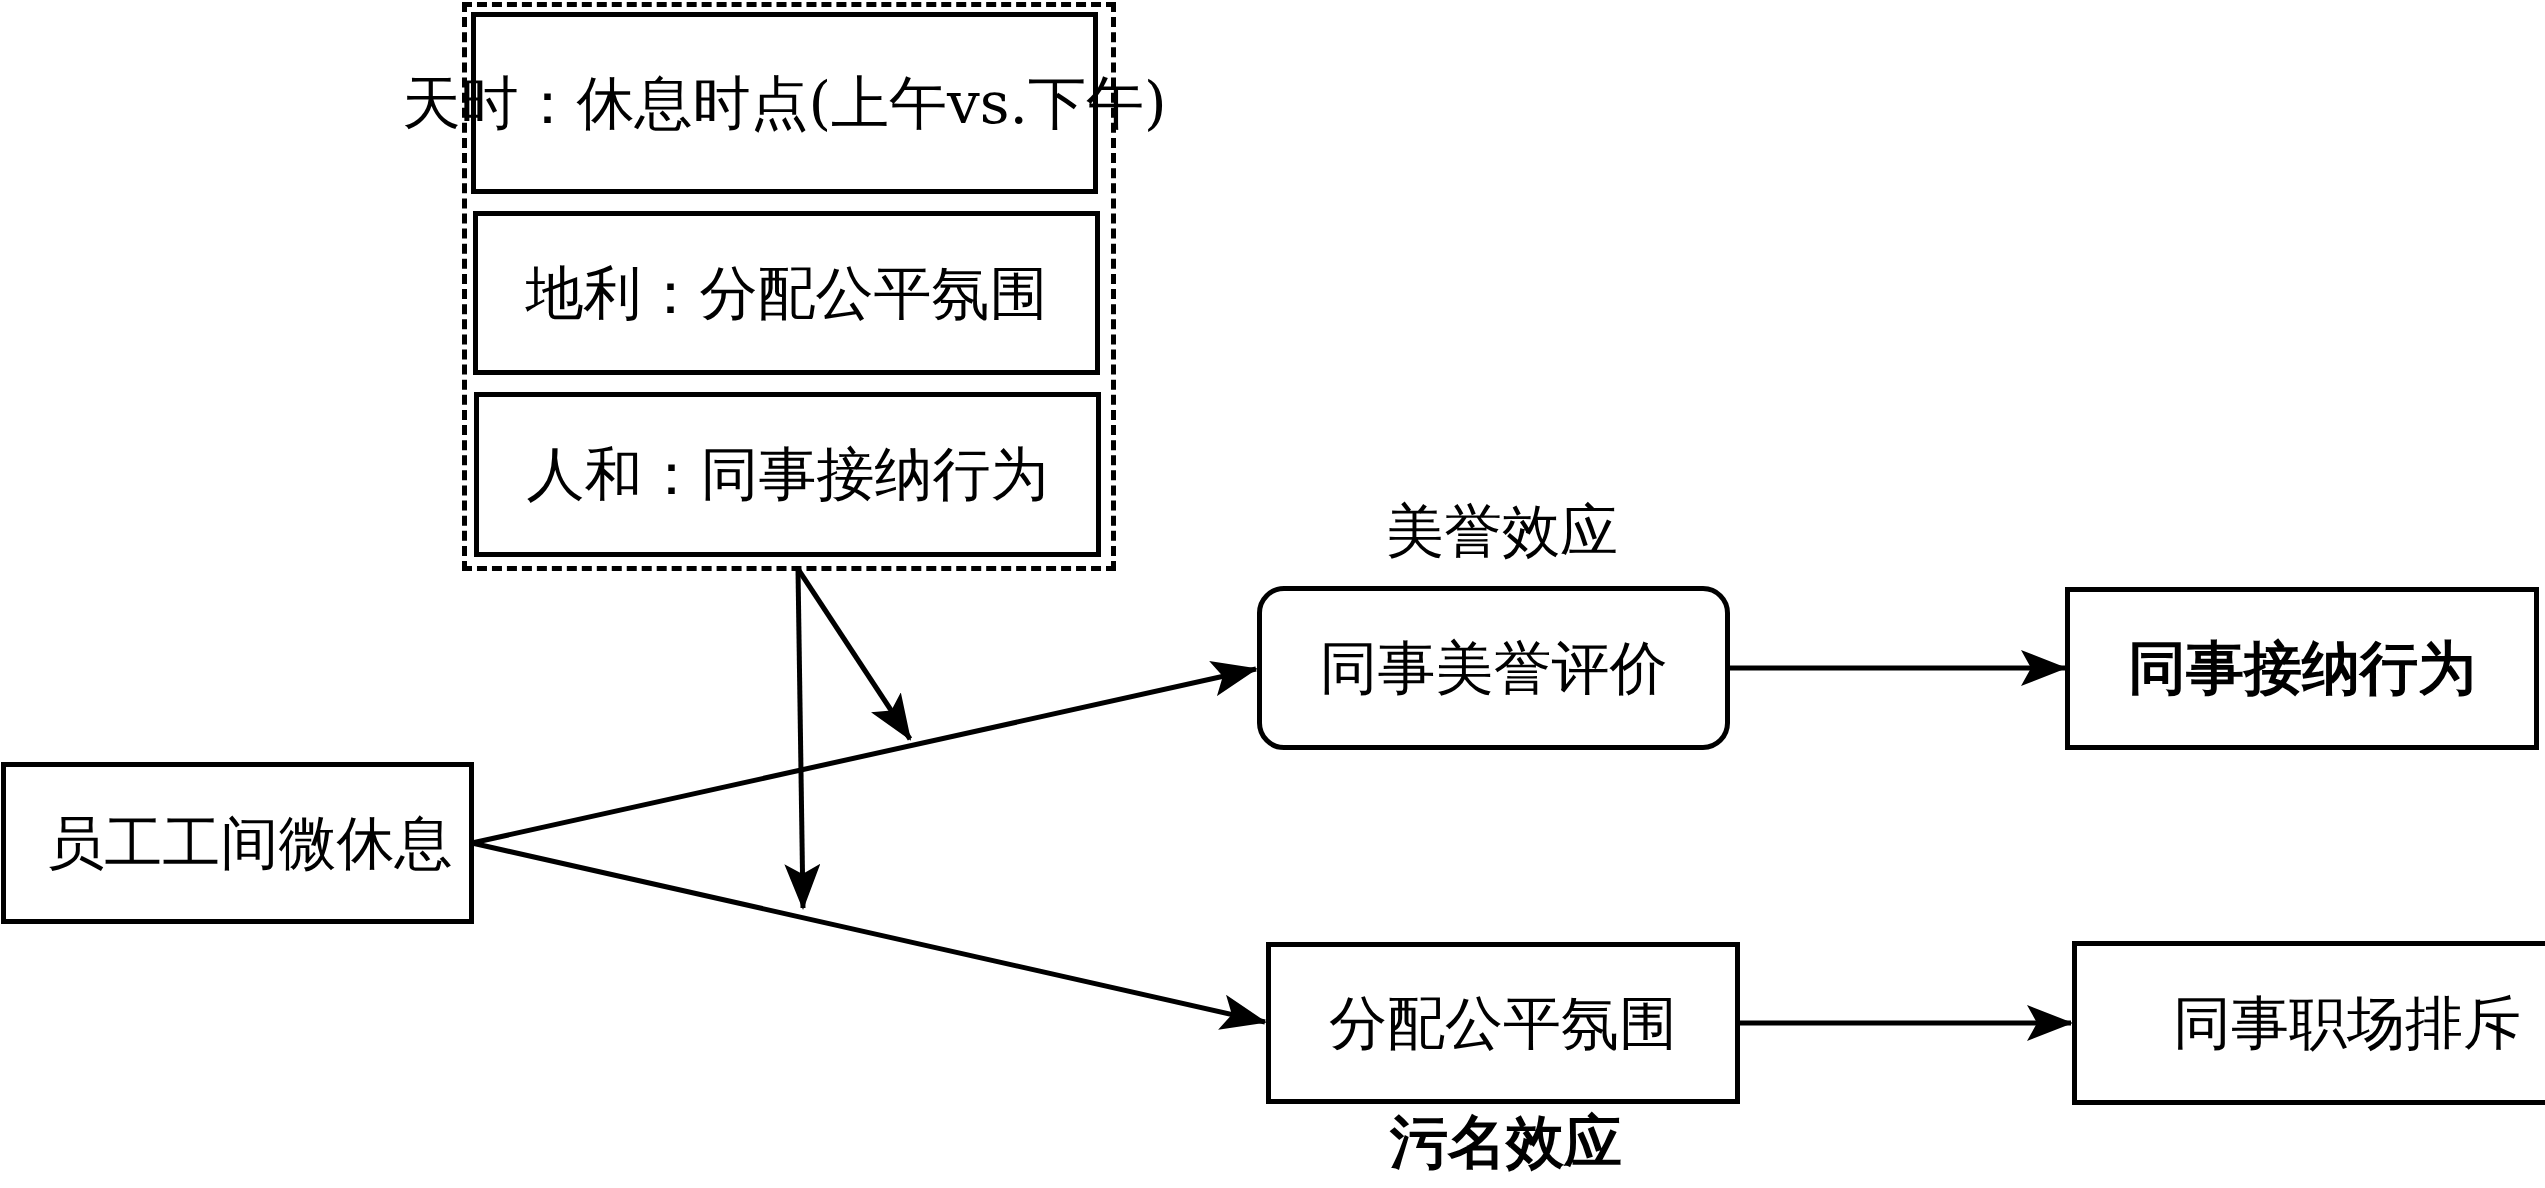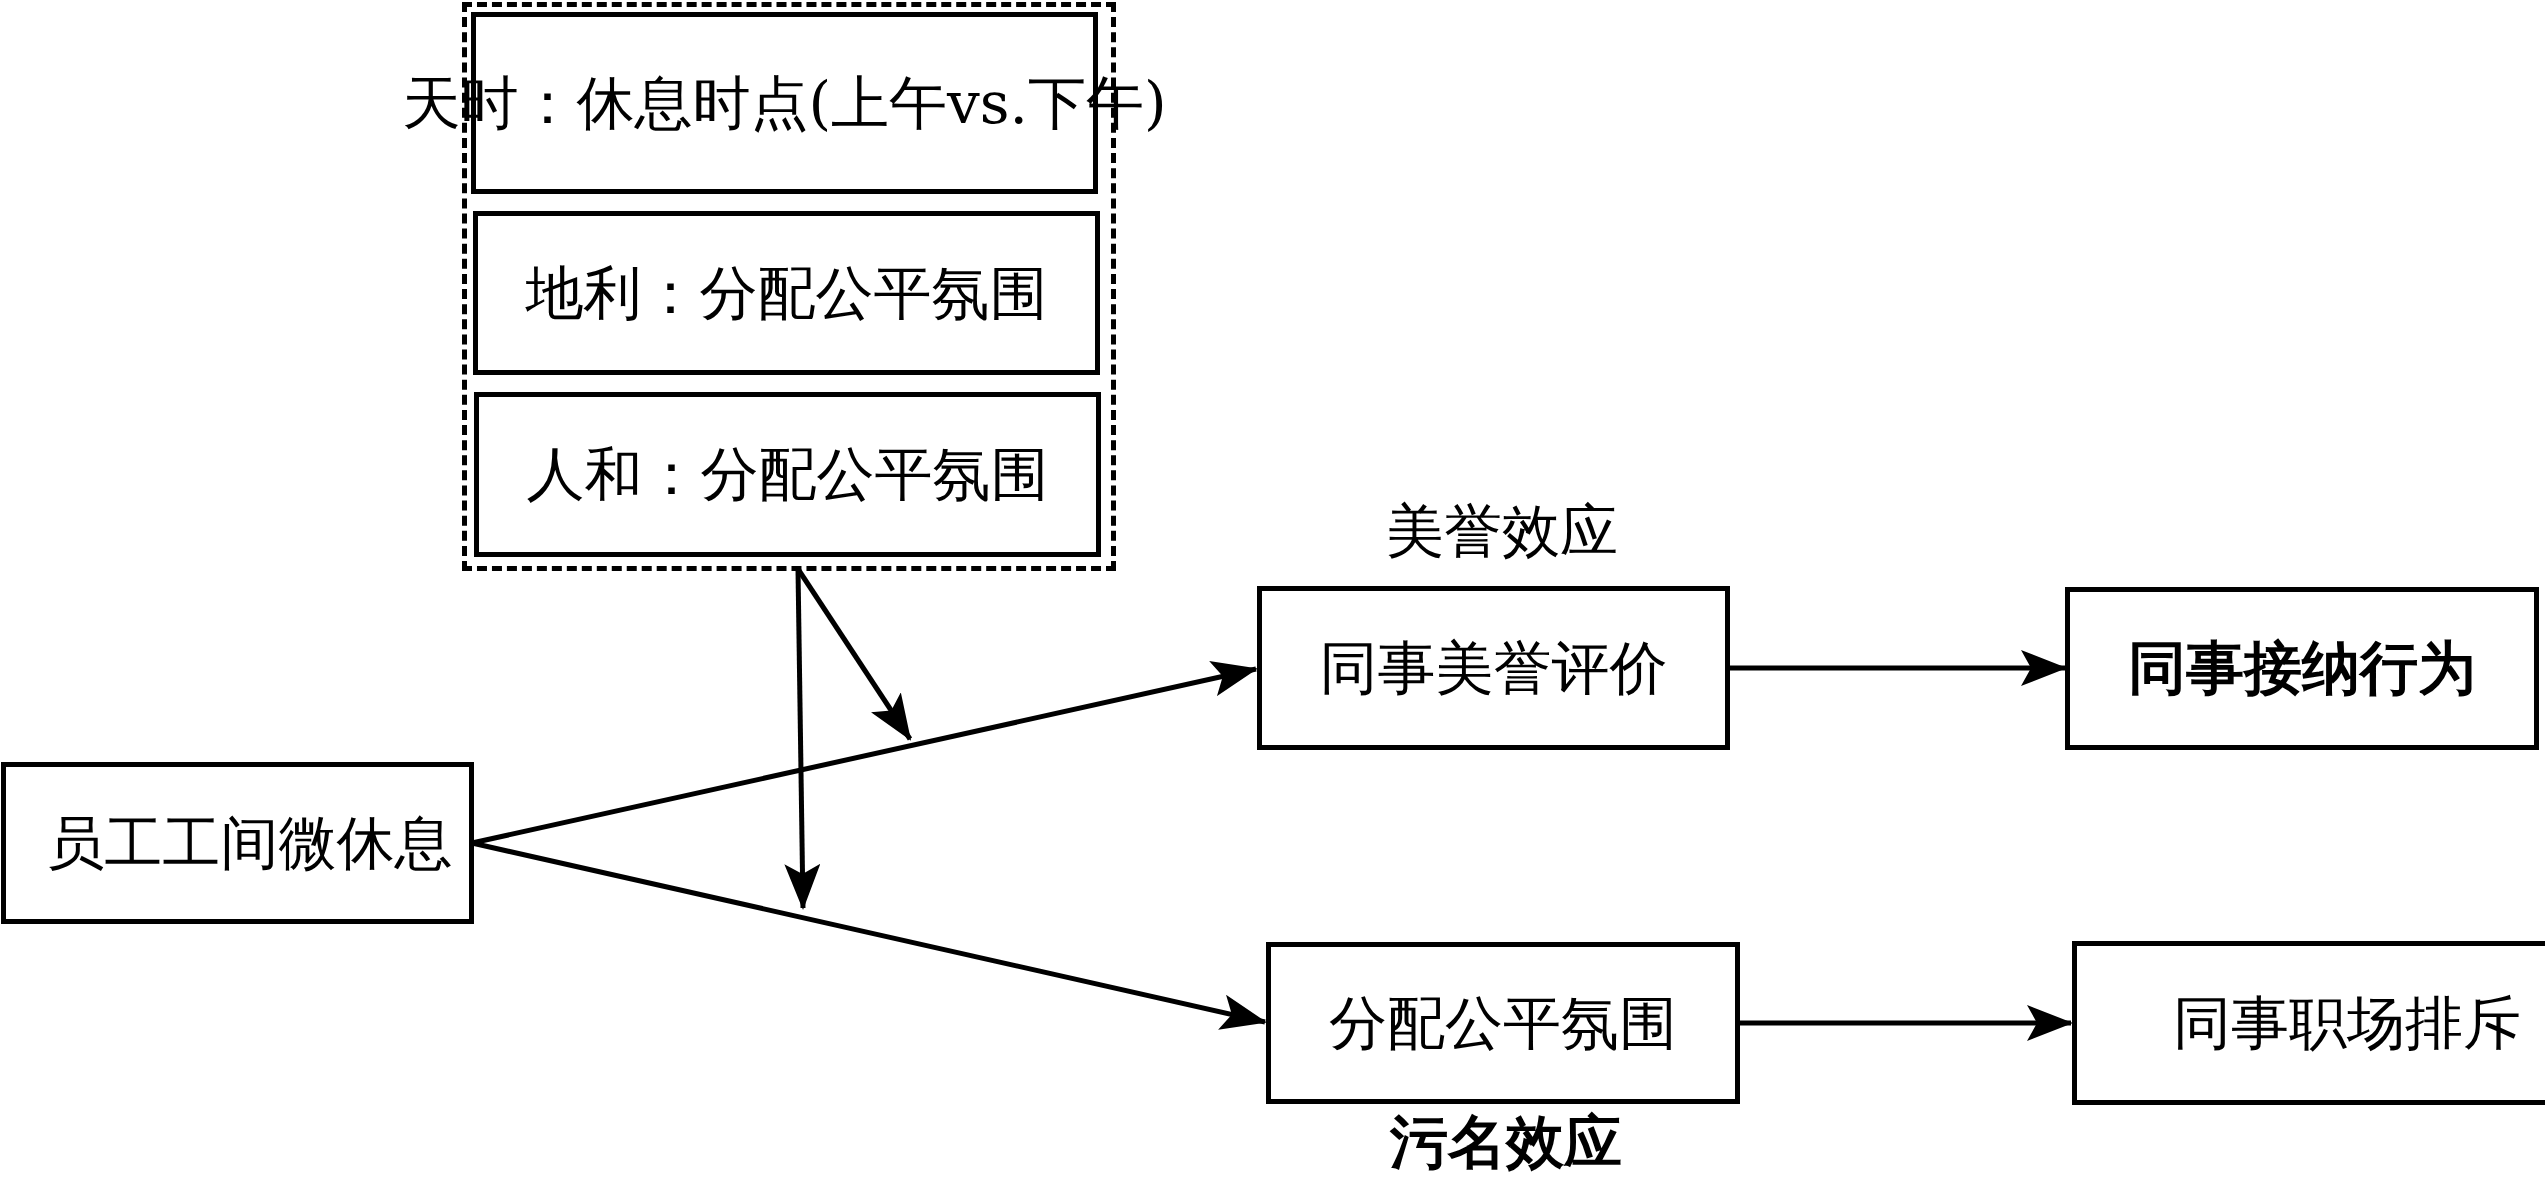--- a/index.html
+++ b/index.html
@@ -82,28 +82,28 @@
   <div class="node" style="left:471px; top:12px; width:627px; height:182px; flex-direction:row;">
     <span class="node-text">天时：休息时点</span>
     <span class="node-text">(上午vs.下午)</span>
   </div>
 
   <div class="node" style="left:473px; top:211px; width:627px; height:164px;">
     <span class="node-text">地利：分配公平氛围</span>
   </div>
 
   <div class="node" style="left:474px; top:392px; width:627px; height:165px;">
-    <span class="node-text">人和：分配公平氛围</span>
+    <span class="node-text">人和：同事接纳行为</span>
   </div>
 
   <div class="node" style="left:1px; top:762px; width:473px; height:162px;padding-left:24px;">
     <span class="node-text">员工工间微休息</span>
   </div>
 
-  <div class="node" style="left:1257px; top:586px; width:473px; height:164px;">
+  <div class="node" style="left:1257px; top:586px; width:473px; height:164px;border-radius:27px;">
     <span class="node-text">同事美誉评价</span>
   </div>
 
   <div class="node" style="left:1266px; top:942px; width:474px; height:162px;">
     <span class="node-text">分配公平氛围</span>
   </div>
 
   <div class="node" style="left:2065px; top:587px; width:474px; height:163px;font-weight:bold;">
     <span class="node-text">同事接纳行为</span>
   </div>

